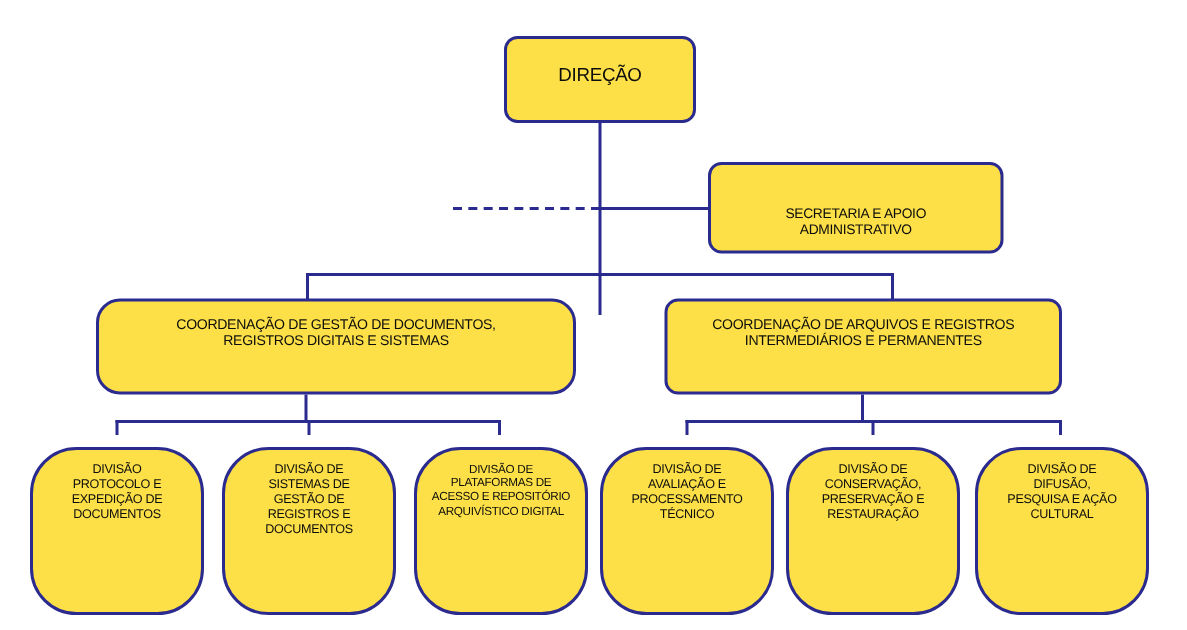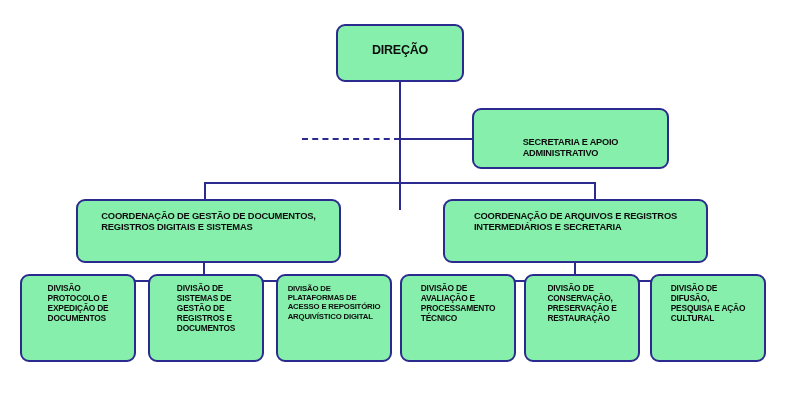--- a/index.html
+++ b/index.html
@@ -11,27 +11,28 @@
     position: relative;
     width: 791px;
     height: 420px;
     background: #ffffff;
     font-family: "Liberation Sans", sans-serif;
     overflow: hidden;
   }
   .node {
     position: absolute;
     box-sizing: border-box;
-    background: #86efac;
+    background: #fde047;
     border: 2px solid #2b2b8f;
     border-radius: 9px;
     display: flex;
     justify-content: center;
     color: #0d0d0d;
-    font-weight: bold;
+    font-weight: normal;
+    text-align: center;
     line-height: 1.18;
     letter-spacing: -0.2px;
     z-index: 2;
   }
   .node .label {
     padding: 0 4px;
     white-space: pre-line;
   }
 
   
@@ -67,29 +68,30 @@
   .node.staff-right .label { padding-top: 27px; }
 
   
   .node.coord {
     top: 199px;
     height: 64px;
     align-items: flex-start;
     font-size: 9.4px;
   }
   .node.coord .label { padding-top: 9px; }
-  .node.coord-left  { left: 76px;  width: 265px; }
+  .node.coord-left  { left: 64px;  width: 320px; border-radius: 16px; }
   .node.coord-right { left: 443px; width: 265px; }
 
   
   .node.division {
-    top: 274px;
-    height: 88px;
+    top: 298px;
+    height: 112px;
     align-items: flex-start;
     font-size: 8.4px;
+    border-radius: 31px;
   }
   .node.division .label { padding-top: 8px; }
   .node.div-1 { left: 20px;  width: 116px; }
   .node.div-2 { left: 148px; width: 116px; }
   .node.div-3 { left: 276px; width: 116px; font-size: 7.8px; }
   .node.div-4 { left: 400px; width: 116px; }
   .node.div-5 { left: 524px; width: 116px; }
   .node.div-6 { left: 650px; width: 116px; }
 
   
@@ -164,21 +166,21 @@
     <span class="label">SECRETARIA E APOIO
 ADMINISTRATIVO</span>
   </div>
 
   <div class="node coord coord-left">
     <span class="label">COORDENAÇÃO DE GESTÃO DE DOCUMENTOS,
 REGISTROS DIGITAIS E SISTEMAS</span>
   </div>
   <div class="node coord coord-right">
     <span class="label">COORDENAÇÃO DE ARQUIVOS E REGISTROS
-INTERMEDIÁRIOS E SECRETARIA</span>
+INTERMEDIÁRIOS E PERMANENTES</span>
   </div>
 
   <div class="node division div-1">
     <span class="label">DIVISÃO
 PROTOCOLO E
 EXPEDIÇÃO DE
 DOCUMENTOS</span>
   </div>
   <div class="node division div-2">
     <span class="label">DIVISÃO DE

